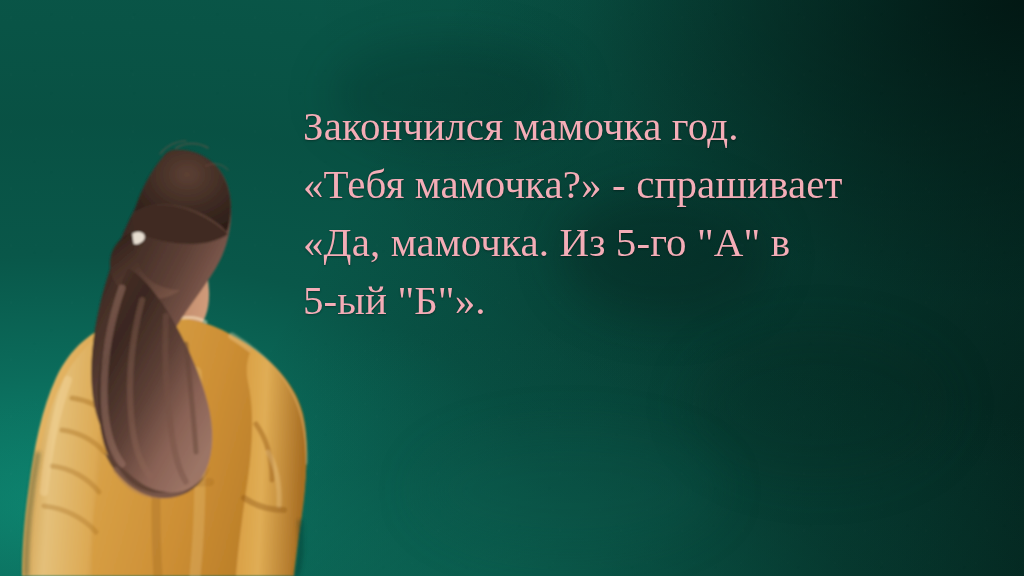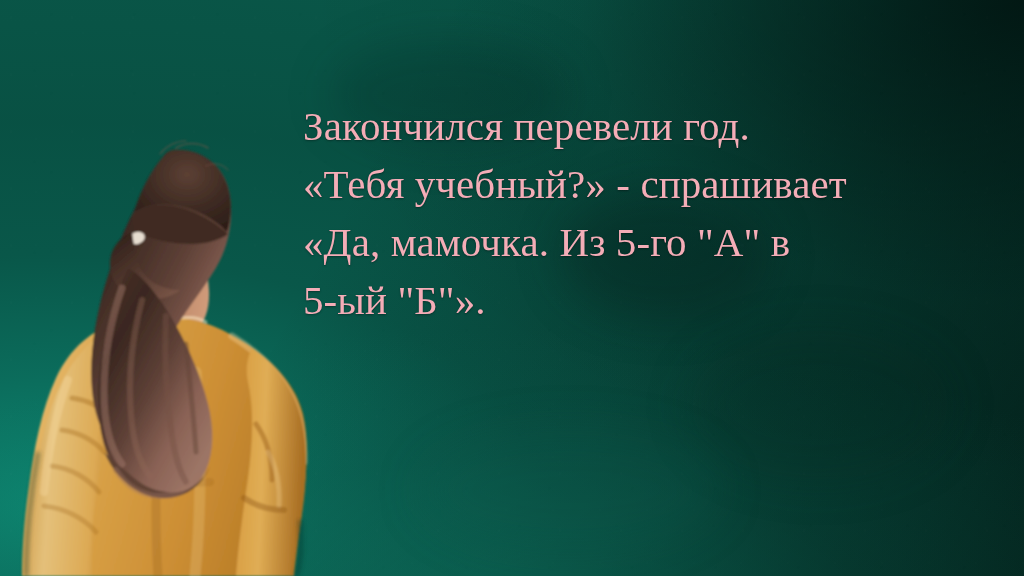--- a/index.html
+++ b/index.html
@@ -306,19 +306,19 @@
       </g>
 
       <g filter="url(#fSoft2)" opacity="0.35">
         <path d="M26 576 C26 540 30 494 38 452" fill="none" stroke="#052b23" stroke-width="5"></path>
         <path d="M300 520 C302 548 300 566 296 576" fill="none" stroke="#052b23" stroke-width="5"></path>
       </g>
     </svg>
   </div>
 
   <div class="quote">
-    <div class="quote-line">Закончился перевели год.</div>
-    <div class="quote-line">«Тебя учебный?» - спрашивает</div>
+    <div class="quote-line">Закончился мамочка год.</div>
+    <div class="quote-line">«Тебя мамочка?» - спрашивает</div>
     <div class="quote-line">«Да, мамочка. Из 5-го "А" в</div>
     <div class="quote-line">5-ый "Б"».</div>
   </div>
 
 </div>
 
 </body></html>

